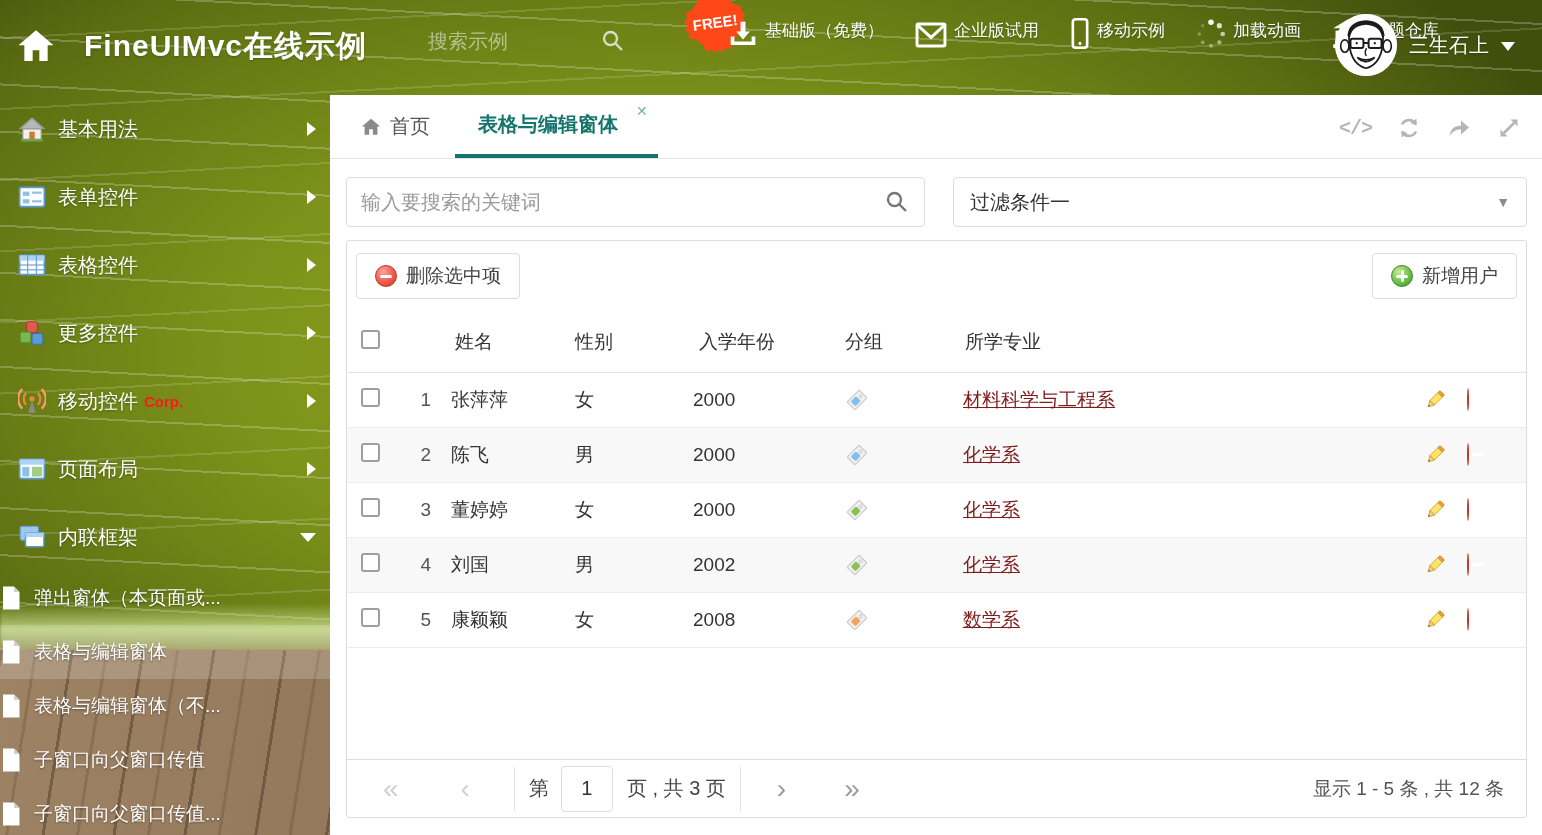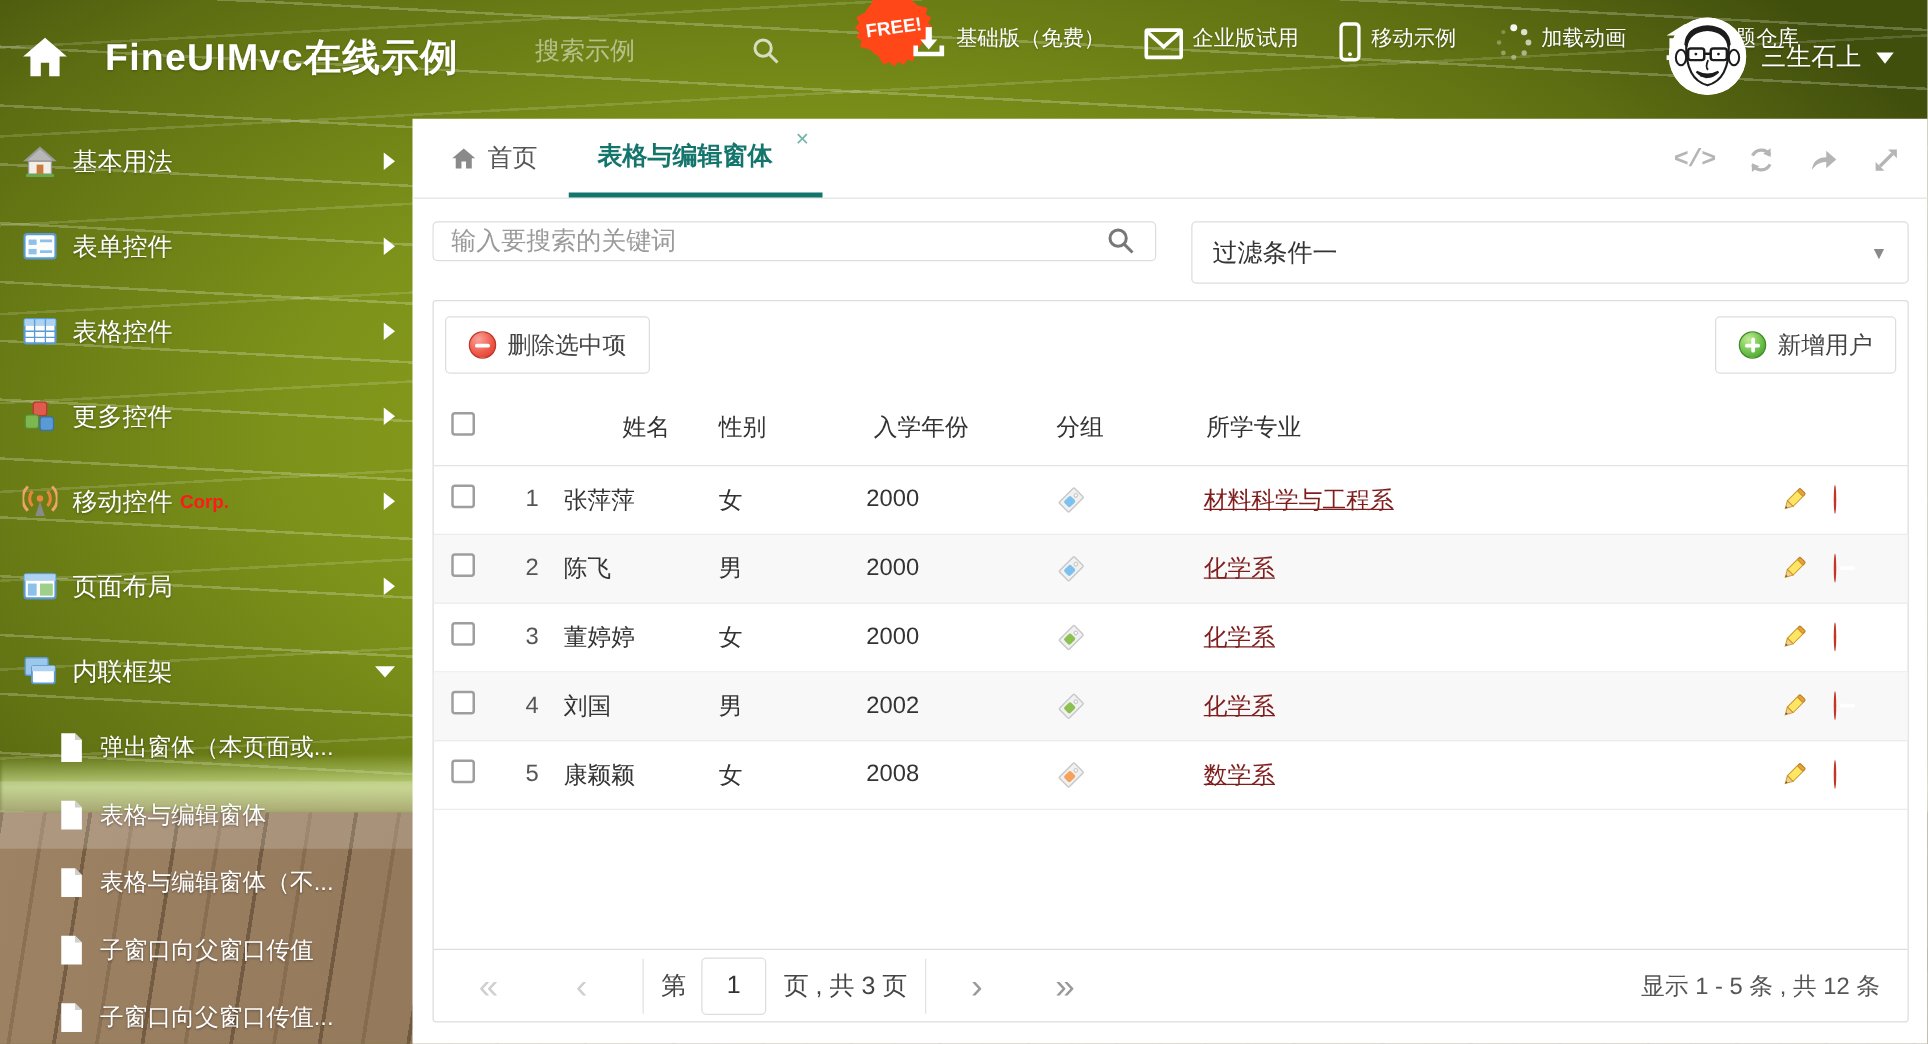--- a/index.html
+++ b/index.html
@@ -54,21 +54,21 @@
   
   .sidebar { position:absolute; left:0; top:95px; width:330px; height:740px; }
   .side-item { height:68px; display:flex; align-items:center; padding:0 14px 0 18px; color:#fff; cursor:pointer; position:relative; }
   .side-item .si-icon { width:28px; height:28px; margin-right:12px; flex:0 0 auto; }
   .side-item .si-label { font-size:20px; text-shadow:0 1px 2px rgba(0,0,0,.35); }
   .side-item .corp { font-size:15px; color:#ff1a1a; margin-left:6px; font-weight:bold; text-shadow:none; }
   .caret-right { width:0; height:0; border-top:7px solid transparent; border-bottom:7px solid transparent;
     border-left:9px solid #fff; margin-left:auto; }
   .caret-down { width:0; height:0; border-left:8px solid transparent; border-right:8px solid transparent;
     border-top:9px solid #fff; margin-left:auto; }
-  .side-sub { height:54px; display:flex; align-items:center; padding-left:46px; color:#fff; cursor:pointer; }
+  .side-sub { height:54px; display:flex; align-items:center; color:#fff; cursor:pointer; }
   .side-sub.selected { background:rgba(255,255,255,.18); }
   .side-sub .ss-icon { width:22px; height:26px; margin-right:12px; flex:0 0 auto; }
   .side-sub .ss-label { font-size:19px; text-shadow:0 1px 2px rgba(0,0,0,.4); white-space:nowrap; }
 
   
   .main { position:absolute; left:330px; top:95px; width:1212px; height:740px; background:#fff; }
 
   .tabstrip { position:relative; height:64px; border-bottom:1px solid #e4e4e4; }
   .tab-home { position:absolute; left:30px; top:18px; display:flex; align-items:center; gap:8px; cursor:pointer; }
   .tab-home .th-icon { width:22px; height:22px; }
@@ -76,21 +76,21 @@
   .tab-active { position:absolute; left:148px; top:16px; cursor:pointer; }
   .tab-active .ta-label { font-size:20px; font-weight:bold; color:#14756c; }
   .tab-close { position:absolute; left:306px; top:8px; font-size:14px; font-weight:bold; color:#74b3ac; cursor:pointer; }
   .tab-underline { position:absolute; left:125px; bottom:0; width:203px; height:4px; background:#14756c; }
   .strip-tools { position:absolute; right:20px; top:20px; display:flex; gap:24px; align-items:center; }
   .strip-tools .st-icon { width:26px; height:26px; cursor:pointer; color:#b5b5b5; }
   .code-glyph { font-size:20px; font-weight:bold; color:#b5b5b5; letter-spacing:-1px; cursor:pointer;
     font-family:"Liberation Mono","DejaVu Sans Mono",monospace; }
 
   .filter-row { position:absolute; left:16px; top:82px; width:1181px; height:50px; }
-  .search-box { position:absolute; left:0; top:0; width:579px; height:32px; border:1px solid #ddd; border-radius:4px;
+  .search-box { position:absolute; left:0; top:0; width:579px; height:50px; border:1px solid #ddd; border-radius:4px;
     background:#fff; display:flex; align-items:center; }
   .search-box input { flex:1; border:none; outline:none; font-size:20px; color:#333; padding:0 14px; font-family:inherit; }
   .search-box input::placeholder { color:#9a9a9a; }
   .search-box .sb-icon { width:26px; height:26px; margin-right:14px; cursor:pointer; color:#777; }
   .dropdown { position:absolute; left:607px; top:0; width:574px; height:50px; border:1px solid #ddd; border-radius:4px;
     background:#fff; display:flex; align-items:center; padding:12px 16px; cursor:pointer; }
   .dropdown .dd-value { flex:1; font-size:20px; color:#333; }
   .dropdown .dd-caret { font-size:14px; color:#8a8a8a; }
 
   .grid-panel { position:absolute; left:16px; top:145px; width:1181px; height:578px;
@@ -109,21 +109,21 @@
   .icon-plus-circle::after { content:""; position:absolute; left:8.5px; top:4px; width:3.5px; height:12px; border-radius:2px; background:#fff; }
   .icon-sm { transform:scale(.95); }
 
   .thead { position:relative; height:62px; border-bottom:1px solid #e3e3e3; font-size:19px; color:#333; }
   .trow { position:relative; height:55px; border-bottom:1px solid #ececec; font-size:19px; color:#333; }
   .trow:nth-child(even) { background:#f8f8f8; }
   .cell { position:absolute; top:50%; transform:translateY(-50%); white-space:nowrap; }
   .c-check { left:14px; } .c-num { left:44px; width:40px; text-align:right; color:#555; }
   .c-name { left:104px; } .c-gender { left:228px; } .c-year { left:346px; }
   .c-tag { left:498px; } .c-major { left:616px; } .c-edit { left:1076px; } .c-del { left:1120px; }
-  .h-name { left:108px;margin-left:43px; } .h-gender { left:228px; } .h-year { left:352px; } .h-tag { left:498px; } .h-major { left:618px; }
+  .h-name { left:108px; } .h-gender { left:228px; } .h-year { left:352px; } .h-tag { left:498px; } .h-major { left:618px; }
   .checkbox { display:inline-block; width:19px; height:19px; border:2px solid #9e9e9e; border-radius:3px; background:#fff; cursor:pointer; }
   .link { color:#7f1d1d; text-decoration:underline; cursor:pointer; }
   .tag-icon, .pencil-icon { width:24px; height:24px; display:block; }
   .pencil-icon { cursor:pointer; }
 
   .pager { position:absolute; left:0; right:0; bottom:0; height:58px; border-top:1px solid #ddd;
     display:flex; align-items:center; font-size:20px; color:#444; }
   .pg-nav { font-size:28px; line-height:1; cursor:pointer; }
   .pg-disabled { color:#cfcfcf; } .pg-enabled { color:#9a9a9a; }
   .pg-sep { width:1px; height:44px; background:#e2e2e2; }

